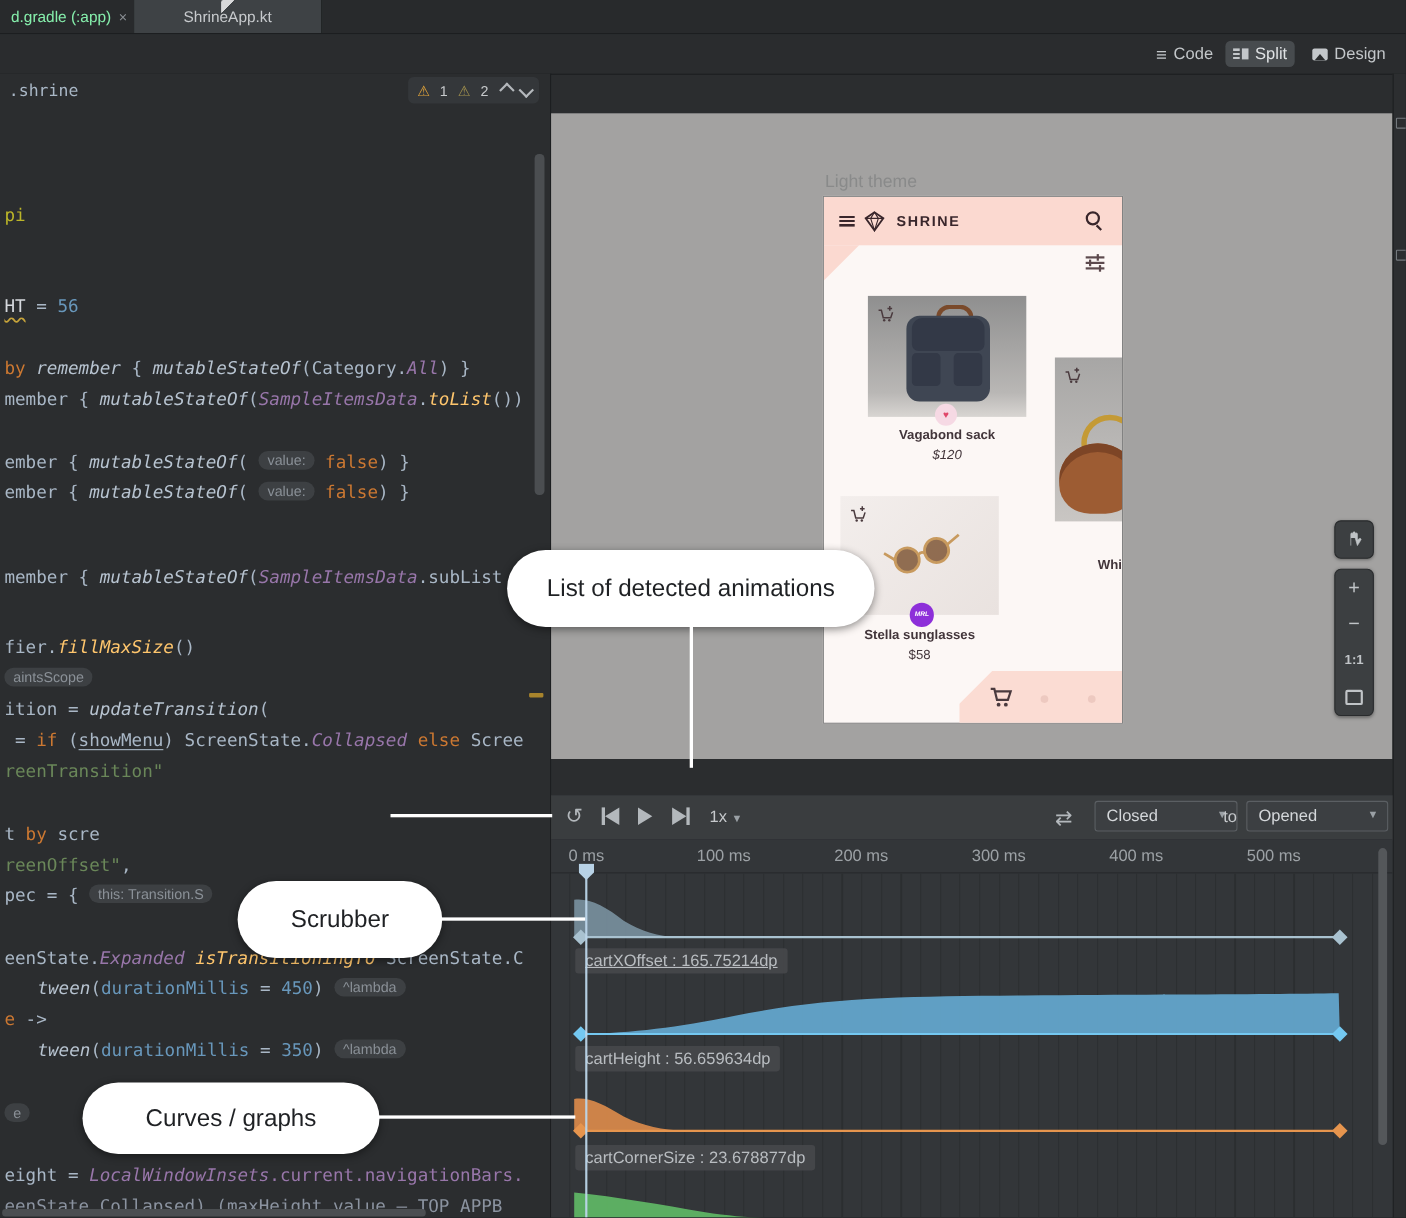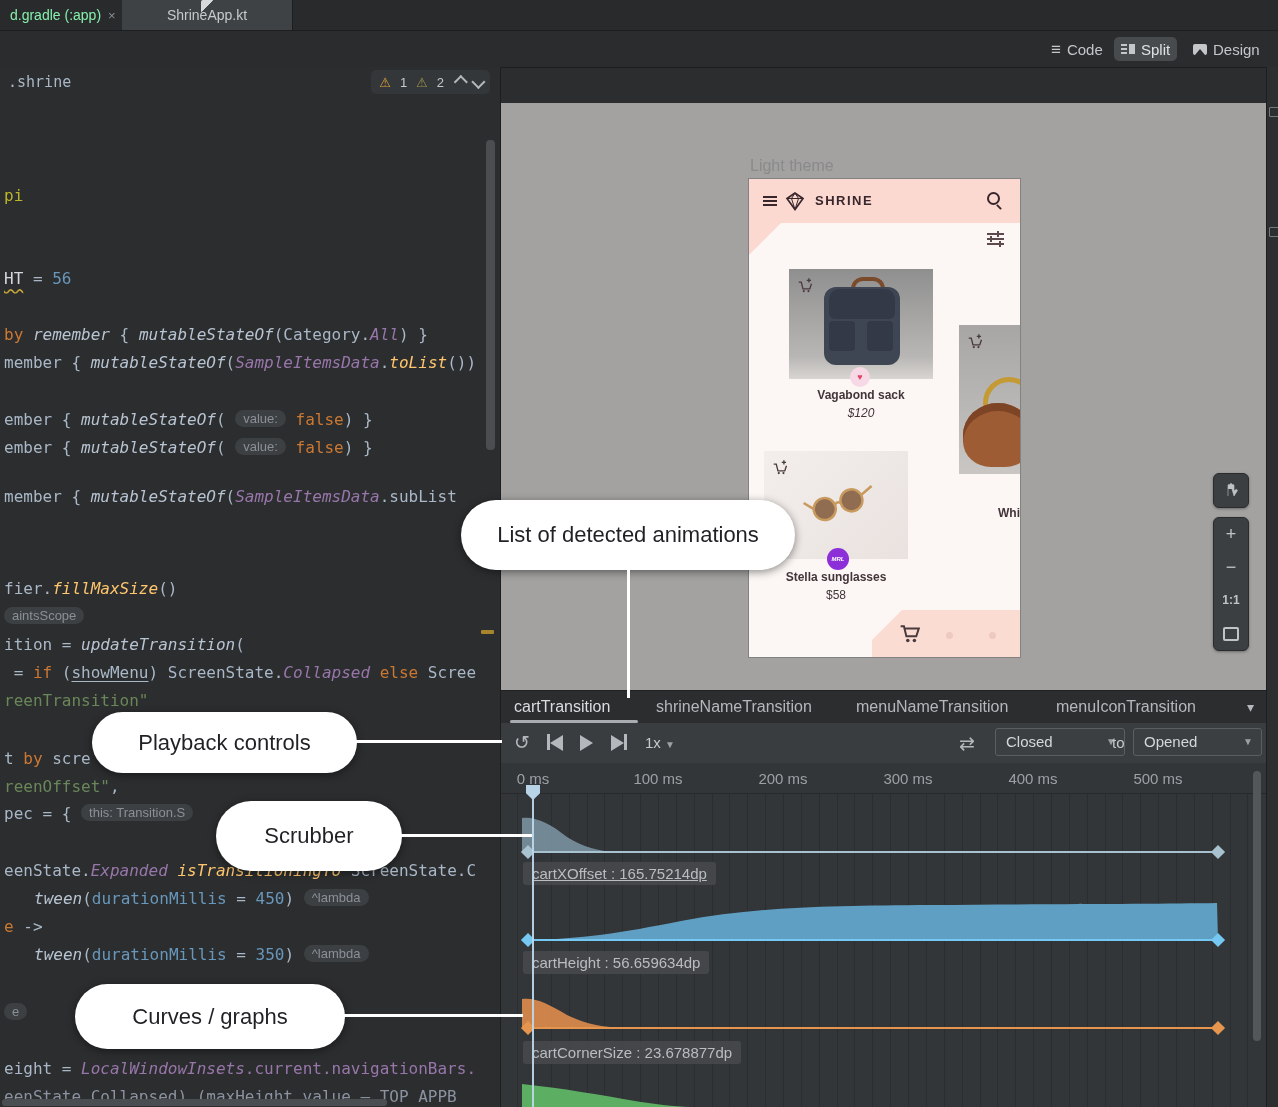--- a/index.html
+++ b/index.html
@@ -222,21 +222,21 @@
         <span class="chev dn"></span>
       </span>
     </div>
     <div id="codehost">
         <div class="code-line" style="top: 119px; left: 4px;"><span class="tk-ann">pi</span></div>
         <div class="code-line" style="top: 202px; left: 4px;"><span class="tk-wavy">HT</span><span class="tk-p"> = </span><span class="tk-num">56</span></div>
         <div class="code-line" style="top: 258px; left: 4px;"><span class="tk-kw">by </span><span class="tk-it">remember</span><span class="tk-p"> { </span><span class="tk-it">mutableStateOf</span><span class="tk-p">(Category.</span><span class="tk-cn">All</span><span class="tk-p">) }</span></div>
         <div class="code-line" style="top: 286px; left: 4px;"><span class="tk-p">member { </span><span class="tk-it">mutableStateOf</span><span class="tk-p">(</span><span class="tk-cn">SampleItemsData</span><span class="tk-p">.</span><span class="tk-fn">toList</span><span class="tk-p">())</span></div>
         <div class="code-line" style="top: 343px; left: 4px;"><span class="tk-p">ember { </span><span class="tk-it">mutableStateOf</span><span class="tk-p">( </span><span class="tk-chip">value:</span><span class="tk-p"> </span><span class="tk-kw">false</span><span class="tk-p">) }</span></div>
         <div class="code-line" style="top: 371px; left: 4px;"><span class="tk-p">ember { </span><span class="tk-it">mutableStateOf</span><span class="tk-p">( </span><span class="tk-chip">value:</span><span class="tk-p"> </span><span class="tk-kw">false</span><span class="tk-p">) }</span></div>
-        <div class="code-line" style="top: 420px; left: 4px;"><span class="tk-p">member { </span><span class="tk-it">mutableStateOf</span><span class="tk-p">(</span><span class="tk-cn">SampleItemsData</span><span class="tk-p">.subList</span></div>
+        <div class="code-line" style="top: 448px; left: 4px;"><span class="tk-p">member { </span><span class="tk-it">mutableStateOf</span><span class="tk-p">(</span><span class="tk-cn">SampleItemsData</span><span class="tk-p">.subList</span></div>
         <div class="code-line" style="top: 512px; left: 4px;"><span class="tk-p">fier.</span><span class="tk-fn">fillMaxSize</span><span class="tk-p">()</span></div>
         <div class="code-line" style="top: 540px; left: 4px;"><span class="tk-chip">aintsScope</span></div>
         <div class="code-line" style="top: 568px; left: 4px;"><span class="tk-p">ition = </span><span class="tk-it">updateTransition</span><span class="tk-p">(</span></div>
         <div class="code-line" style="top: 596px; left: 4px;"><span class="tk-p"> = </span><span class="tk-kw">if</span><span class="tk-p"> (</span><span class="tk-und">showMenu</span><span class="tk-p">) ScreenState.</span><span class="tk-cn">Collapsed</span><span class="tk-p"> </span><span class="tk-kw">else</span><span class="tk-p"> Scree</span></div>
         <div class="code-line" style="top: 624px; left: 4px;"><span class="tk-str">reenTransition"</span></div>
         <div class="code-line" style="top: 682px; left: 4px;"><span class="tk-p">t </span><span class="tk-kw">by</span><span class="tk-p"> scre</span></div>
         <div class="code-line" style="top: 710px; left: 4px;"><span class="tk-str">reenOffset"</span><span class="tk-p">,</span></div>
         <div class="code-line" style="top: 737px; left: 4px;"><span class="tk-p">pec = { </span><span class="tk-chip">this: Transition.S</span></div>
         <div class="code-line" style="top: 794px; left: 4px;"><span class="tk-p">eenState.</span><span class="tk-cn">Expanded</span><span class="tk-p"> </span><span class="tk-fn">isTransitioningTo</span><span class="tk-p"> ScreenState.C</span></div>
         <div class="code-line" style="top: 822px; left: 34px;"><span class="tk-it">tween</span><span class="tk-p">(</span><span class="tk-num">durationMillis</span><span class="tk-p"> = </span><span class="tk-num">450</span><span class="tk-p">) </span><span class="tk-chip">^lambda</span></div>
@@ -341,28 +341,20 @@
       <div class="zitem small">1:1</div>
       <div class="zitem"><span class="fitic"></span></div>
     </div>
   </div>
 
   <div id="rightstrip" class="abs">
     <span class="stripic" style="top:40px;"></span>
     <span class="stripic" style="top:160px;"></span>
   </div>
 
-  <div id="tltabs" class="abs">
-    <div class="tltab sel" style="left:13px;">cartTransition</div>
-    <div class="tltab" style="left:155px;">shrineNameTransition</div>
-    <div class="tltab" style="left:355px;">menuNameTransition</div>
-    <div class="tltab" style="left:555px;">menuIconTransition</div>
-    <div id="tlunderline"></div>
-    <div id="tlchev">▾</div>
-  </div>
 
   <div id="playrow" class="abs">
     <span class="pbic" style="left:13px;">↺</span>
     <span class="pbic" style="left:46px;top:11px;"><span class="bar"></span><span class="tri right" style="transform:rotate(180deg);"></span></span>
     <span class="pbic" style="left:79px;top:11px;"><span class="tri right"></span></span>
     <span class="pbic" style="left:110px;top:11px;"><span class="tri right"></span><span class="bar"></span></span>
     <span id="speed"><span>1x</span> <span class="car">▼</span></span>
     <span class="swapic">⇄</span>
     <span class="statebox" style="left:494px;width:130px;">
       <span>Closed</span><span class="car">▼</span>
@@ -405,21 +397,20 @@
     <div class="vchip" style="left:22px;top:278px;">cartCornerSize : 23.678877dp</div>
 
     <div id="scrubline"></div>
     <div id="scrubhandle"></div>
     <div id="tlscroll"></div>
   </div>
 
   <div class="pill" style="left:461px;top:500px;width:334px;height:70px;">List of detected animations</div>
   <div class="cline" style="left:627px;top:568px;width:3px;height:130px;"></div>
 
-  <div class="pill" style="left:92px;top:712px;width:265px;height:61px;">Playback controls</div>
   <div class="cline" style="left:355px;top:740px;width:147px;height:3px;"></div>
 
   <div class="pill" style="left:216px;top:801px;width:186px;height:70px;">Scrubber</div>
   <div class="cline" style="left:388px;top:834px;width:144px;height:3px;"></div>
 
   <div class="pill" style="left:75px;top:984px;width:270px;height:65px;">Curves / graphs</div>
   <div class="cline" style="left:343px;top:1014px;width:180px;height:3px;"></div>
 
 </div>
 

